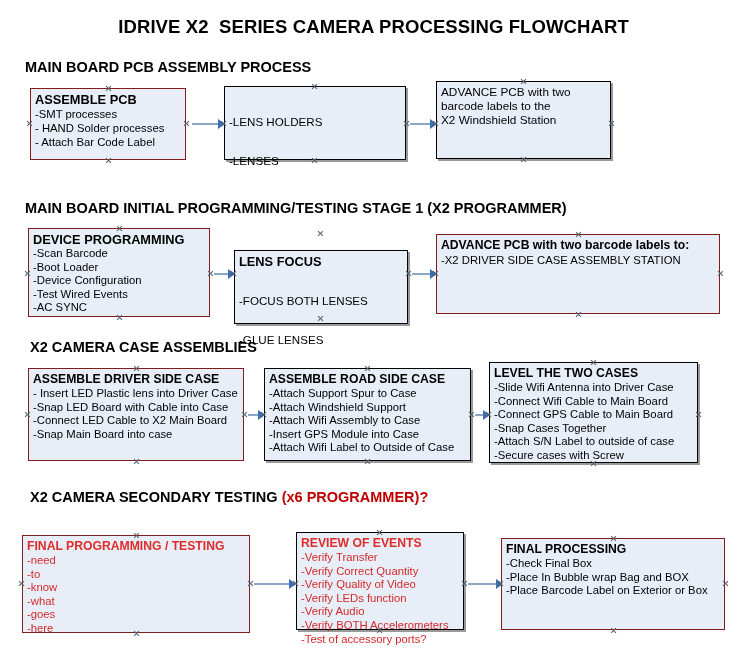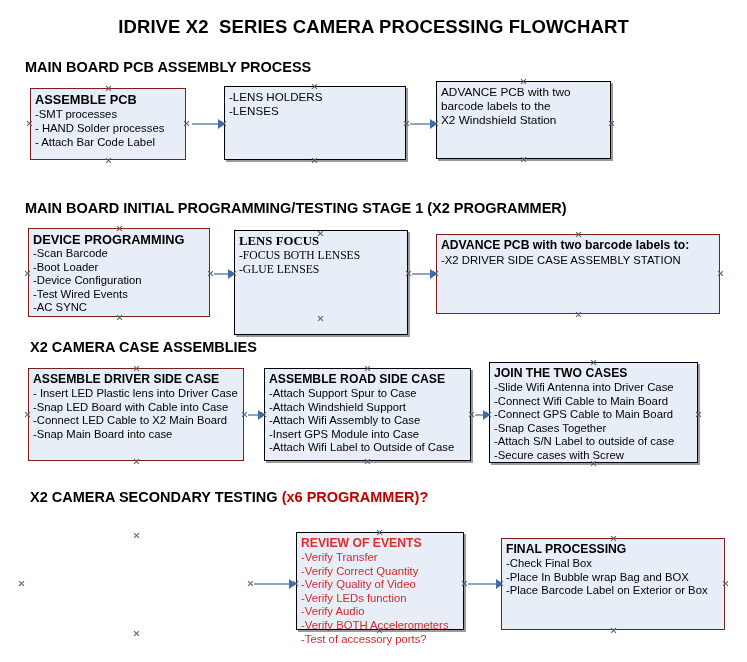--- a/index.html
+++ b/index.html
@@ -78,21 +78,21 @@
   .node.red .title,
   .node.red li {
     color: #d42a2a;
   }
   .node.red .title {
     color: #e02b2b;
   }
 
   
   .t-bold li { font-weight: normal; font-size: 11.8px; }
-  .t-mid li { font-size: 11.6px; }
+  .t-mid li { font-size: 11.6px; margin-top: 25px; }
   .t-tight li { line-height: 13.6px; }
 
   
   .conn {
     position: absolute;
     height: 2px;
     background: #8ba7c4;
   }
   .conn-head {
     position: absolute;
@@ -190,21 +190,21 @@
     </ul>
   </div>
   <span class="cp" style="left:24px;  top:270px;"></span>
   <span class="cp" style="left:207px; top:270px;"></span>
   <span class="cp" style="left:116px; top:225px;"></span>
   <span class="cp" style="left:116px; top:314px;"></span>
 
   <div class="conn" style="left:214px; top:273px; width:18px;"></div>
   <div class="conn-head" style="left:228px; top:269px;"></div>
 
-  <div class="node shadowed" style="left:234px; top:230px; width:174px; height:105px;font-family:Liberation Serif, serif;">
+  <div class="node shadowed" style="left:234px; top:250px; width:174px; height:74px;">
     <div class="title">LENS FOCUS</div>
     <ul class="t-mid">
       <li>-FOCUS BOTH LENSES</li>
       <li>-GLUE LENSES</li>
     </ul>
   </div>
   <span class="cp" style="left:230px; top:270px;"></span>
   <span class="cp" style="left:405px; top:270px;"></span>
   <span class="cp" style="left:317px; top:230px;"></span>
   <span class="cp" style="left:317px; top:315px;"></span>
@@ -256,39 +256,50 @@
   </div>
   <span class="cp" style="left:260px; top:411px;"></span>
   <span class="cp" style="left:468px; top:411px;"></span>
   <span class="cp" style="left:364px; top:365px;"></span>
   <span class="cp" style="left:364px; top:458px;"></span>
 
   <div class="conn" style="left:475px; top:414px; width:12px;"></div>
   <div class="conn-head" style="left:483px; top:410px;"></div>
 
   <div class="node shadowed" style="left:489px; top:362px; width:209px; height:101px;">
-    <div class="title small">JOIN THE TWO CASES</div>
+    <div class="title small">LEVEL THE TWO CASES</div>
     <ul class="t-tight">
       <li>-Slide Wifi Antenna into Driver Case</li>
       <li>-Connect Wifi Cable to Main Board</li>
       <li>-Connect GPS Cable to Main Board</li>
       <li>-Snap Cases Together</li>
       <li>-Attach S/N Label to outside of case</li>
       <li>-Secure cases with Screw</li>
     </ul>
   </div>
   <span class="cp" style="left:485px; top:411px;"></span>
   <span class="cp" style="left:695px; top:411px;"></span>
   <span class="cp" style="left:590px; top:359px;"></span>
   <span class="cp" style="left:590px; top:460px;"></span>
 
   <div class="section-head" style="left:30px; top:489px;">
     <span>X2 CAMERA SECONDARY TESTING </span><span class="red">(x6 PROGRAMMER)?</span>
   </div>
 
+  <div class="node red" style="left:22px; top:535px; width:228px; height:98px;">
+    <div class="title small">FINAL PROGRAMMING / TESTING</div>
+    <ul class="t-tight">
+      <li>-need</li>
+      <li>-to</li>
+      <li>-know</li>
+      <li>-what</li>
+      <li>-goes</li>
+      <li>-here</li>
+    </ul>
+  </div>
   <span class="cp" style="left:18px;  top:580px;"></span>
   <span class="cp" style="left:247px; top:580px;"></span>
   <span class="cp" style="left:133px; top:532px;"></span>
   <span class="cp" style="left:133px; top:630px;"></span>
 
   <div class="conn" style="left:254px; top:583px; width:39px;"></div>
   <div class="conn-head" style="left:289px; top:579px;"></div>
 
   <div class="node red shadowed" style="left:296px; top:532px; width:168px; height:98px;">
     <div class="title small">REVIEW OF EVENTS</div>

